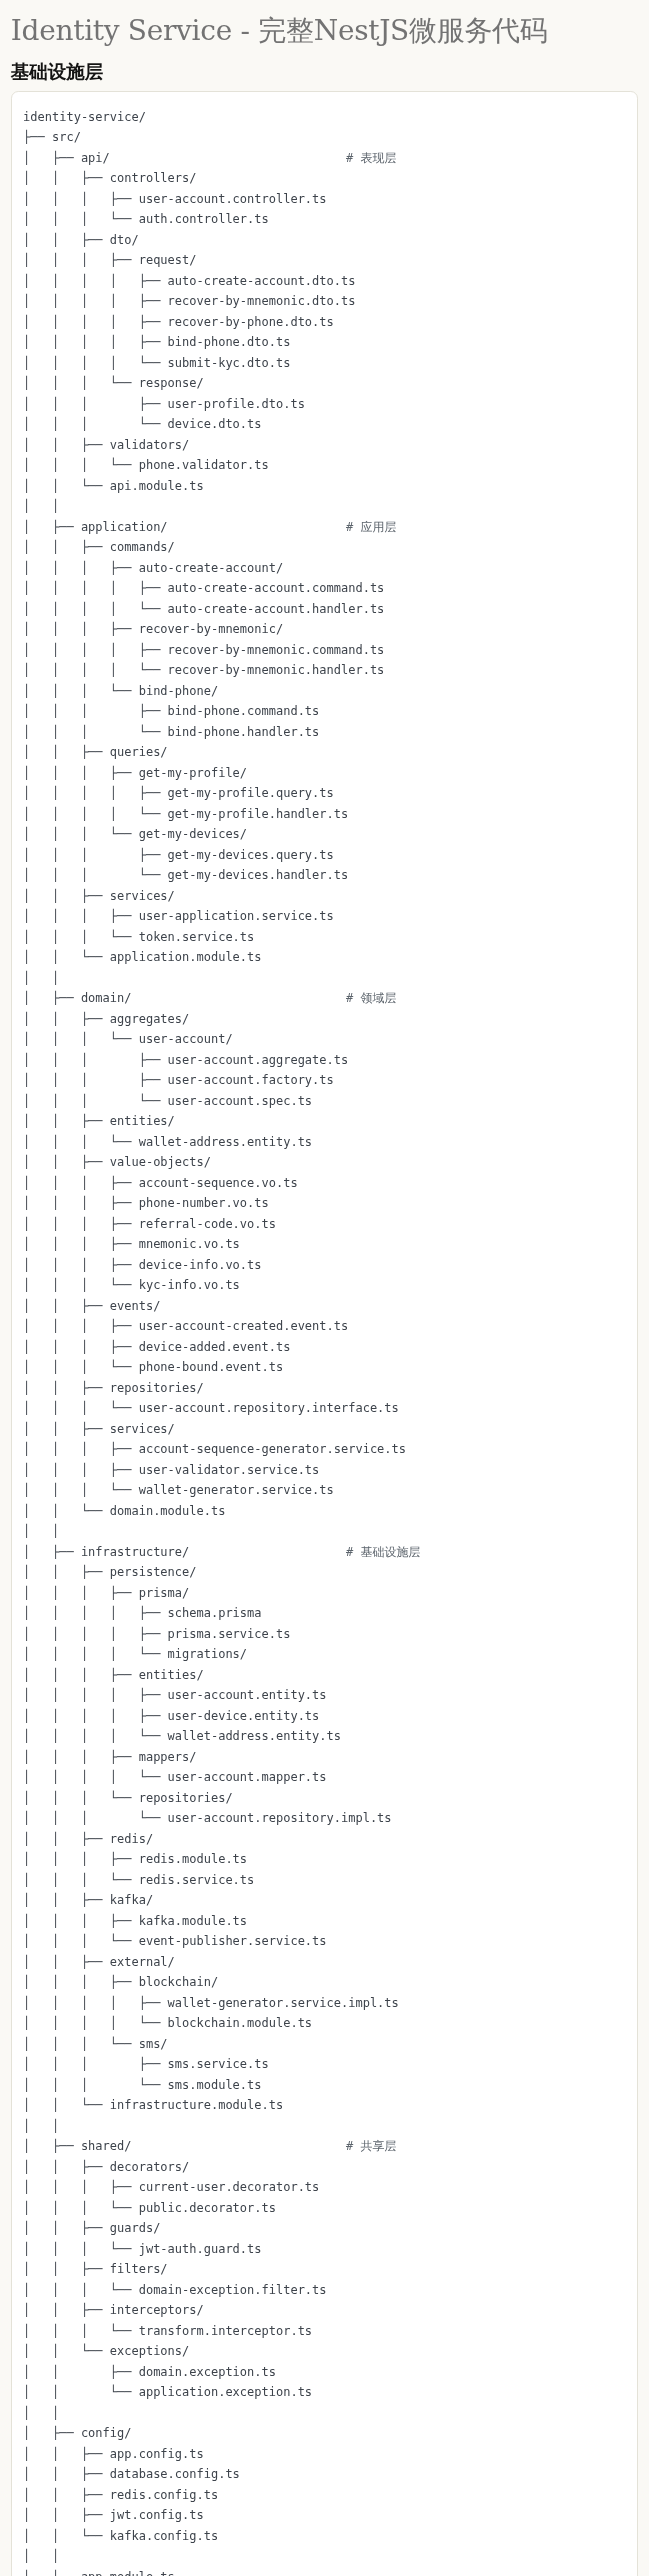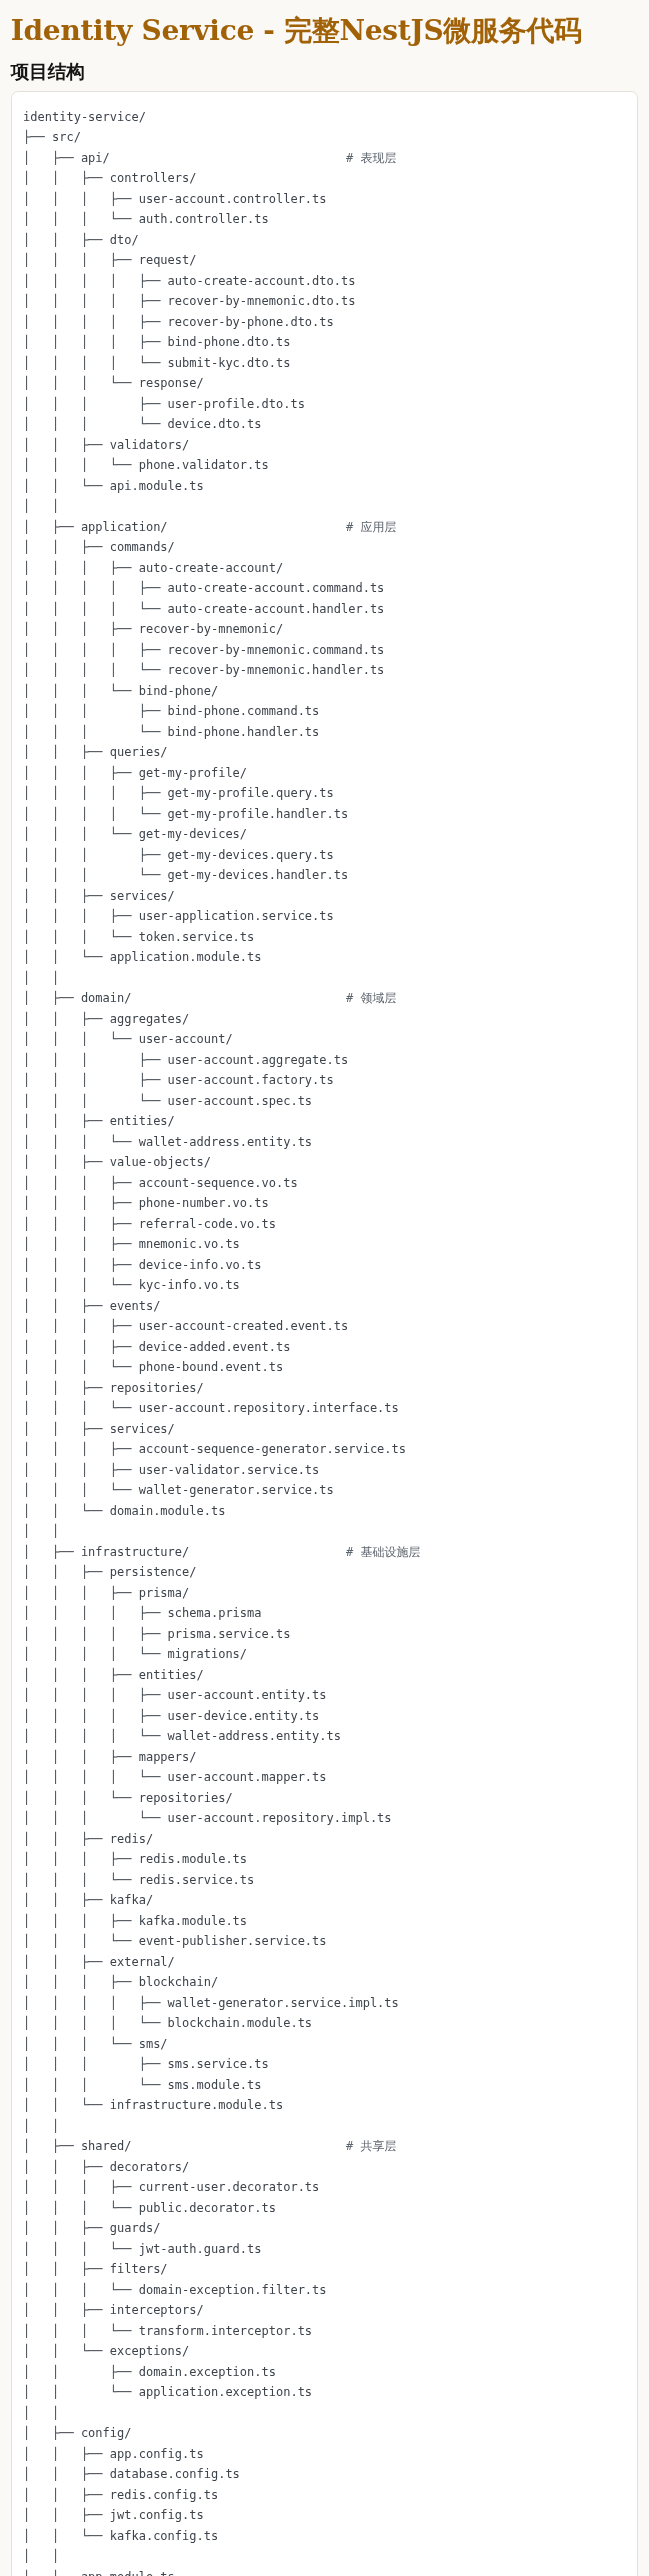--- a/index.html
+++ b/index.html
@@ -12,25 +12,25 @@
     min-height: 3043px;
     box-sizing: border-box;
     font-family: "Liberation Sans", sans-serif;
     color: #161514;
   }
   .page {
     padding: 0 10.8px 11.3px 10.8px;
   }
   h1.page-title {
     font-family: "DejaVu Serif", "Liberation Serif", serif;
-    font-weight: 700;
+    font-weight: 400;
     font-size: 28px;
     line-height: 1.18;
     margin: 14.4px 0 0 0;
-    color: #a16207;
+    color: #737373;
     letter-spacing: -0.3px;
   }
   h2.section-heading {
     font-family: "DejaVu Serif", "Liberation Serif", serif;
     font-weight: 700;
     font-size: 18.5px;
     line-height: 1.2;
     margin: 13.4px 0 8.2px 0;
     color: #141413;
   }
@@ -55,17 +55,17 @@
     color: #5c646c;
     margin-left: 34px;
   }
 </style>
 </head>
 <body style="background: rgb(250, 249, 245);">
 
 <div class="page">
   <h1 class="page-title">Identity Service - 完整NestJS微服务代码</h1>
 
-  <h2 class="section-heading">项目结构</h2>
+  <h2 class="section-heading">基础设施层</h2>
 
   <pre class="code-block" style="background: rgb(255, 255, 255); border-color: rgb(228, 226, 216); color: rgb(61, 67, 75);"><div class="tree-line">identity-service/</div><div class="tree-line">├── src/</div><div class="tree-line">│   ├── api/                            <span class="cmt" style="color: rgb(92, 100, 108);"># 表现层</span></div><div class="tree-line">│   │   ├── controllers/</div><div class="tree-line">│   │   │   ├── user-account.controller.ts</div><div class="tree-line">│   │   │   └── auth.controller.ts</div><div class="tree-line">│   │   ├── dto/</div><div class="tree-line">│   │   │   ├── request/</div><div class="tree-line">│   │   │   │   ├── auto-create-account.dto.ts</div><div class="tree-line">│   │   │   │   ├── recover-by-mnemonic.dto.ts</div><div class="tree-line">│   │   │   │   ├── recover-by-phone.dto.ts</div><div class="tree-line">│   │   │   │   ├── bind-phone.dto.ts</div><div class="tree-line">│   │   │   │   └── submit-kyc.dto.ts</div><div class="tree-line">│   │   │   └── response/</div><div class="tree-line">│   │   │       ├── user-profile.dto.ts</div><div class="tree-line">│   │   │       └── device.dto.ts</div><div class="tree-line">│   │   ├── validators/</div><div class="tree-line">│   │   │   └── phone.validator.ts</div><div class="tree-line">│   │   └── api.module.ts</div><div class="tree-line">│   │</div><div class="tree-line">│   ├── application/                    <span class="cmt" style="color: rgb(92, 100, 108);"># 应用层</span></div><div class="tree-line">│   │   ├── commands/</div><div class="tree-line">│   │   │   ├── auto-create-account/</div><div class="tree-line">│   │   │   │   ├── auto-create-account.command.ts</div><div class="tree-line">│   │   │   │   └── auto-create-account.handler.ts</div><div class="tree-line">│   │   │   ├── recover-by-mnemonic/</div><div class="tree-line">│   │   │   │   ├── recover-by-mnemonic.command.ts</div><div class="tree-line">│   │   │   │   └── recover-by-mnemonic.handler.ts</div><div class="tree-line">│   │   │   └── bind-phone/</div><div class="tree-line">│   │   │       ├── bind-phone.command.ts</div><div class="tree-line">│   │   │       └── bind-phone.handler.ts</div><div class="tree-line">│   │   ├── queries/</div><div class="tree-line">│   │   │   ├── get-my-profile/</div><div class="tree-line">│   │   │   │   ├── get-my-profile.query.ts</div><div class="tree-line">│   │   │   │   └── get-my-profile.handler.ts</div><div class="tree-line">│   │   │   └── get-my-devices/</div><div class="tree-line">│   │   │       ├── get-my-devices.query.ts</div><div class="tree-line">│   │   │       └── get-my-devices.handler.ts</div><div class="tree-line">│   │   ├── services/</div><div class="tree-line">│   │   │   ├── user-application.service.ts</div><div class="tree-line">│   │   │   └── token.service.ts</div><div class="tree-line">│   │   └── application.module.ts</div><div class="tree-line">│   │</div><div class="tree-line">│   ├── domain/                         <span class="cmt" style="color: rgb(92, 100, 108);"># 领域层</span></div><div class="tree-line">│   │   ├── aggregates/</div><div class="tree-line">│   │   │   └── user-account/</div><div class="tree-line">│   │   │       ├── user-account.aggregate.ts</div><div class="tree-line">│   │   │       ├── user-account.factory.ts</div><div class="tree-line">│   │   │       └── user-account.spec.ts</div><div class="tree-line">│   │   ├── entities/</div><div class="tree-line">│   │   │   └── wallet-address.entity.ts</div><div class="tree-line">│   │   ├── value-objects/</div><div class="tree-line">│   │   │   ├── account-sequence.vo.ts</div><div class="tree-line">│   │   │   ├── phone-number.vo.ts</div><div class="tree-line">│   │   │   ├── referral-code.vo.ts</div><div class="tree-line">│   │   │   ├── mnemonic.vo.ts</div><div class="tree-line">│   │   │   ├── device-info.vo.ts</div><div class="tree-line">│   │   │   └── kyc-info.vo.ts</div><div class="tree-line">│   │   ├── events/</div><div class="tree-line">│   │   │   ├── user-account-created.event.ts</div><div class="tree-line">│   │   │   ├── device-added.event.ts</div><div class="tree-line">│   │   │   └── phone-bound.event.ts</div><div class="tree-line">│   │   ├── repositories/</div><div class="tree-line">│   │   │   └── user-account.repository.interface.ts</div><div class="tree-line">│   │   ├── services/</div><div class="tree-line">│   │   │   ├── account-sequence-generator.service.ts</div><div class="tree-line">│   │   │   ├── user-validator.service.ts</div><div class="tree-line">│   │   │   └── wallet-generator.service.ts</div><div class="tree-line">│   │   └── domain.module.ts</div><div class="tree-line">│   │</div><div class="tree-line">│   ├── infrastructure/                 <span class="cmt" style="color: rgb(92, 100, 108);"># 基础设施层</span></div><div class="tree-line">│   │   ├── persistence/</div><div class="tree-line">│   │   │   ├── prisma/</div><div class="tree-line">│   │   │   │   ├── schema.prisma</div><div class="tree-line">│   │   │   │   ├── prisma.service.ts</div><div class="tree-line">│   │   │   │   └── migrations/</div><div class="tree-line">│   │   │   ├── entities/</div><div class="tree-line">│   │   │   │   ├── user-account.entity.ts</div><div class="tree-line">│   │   │   │   ├── user-device.entity.ts</div><div class="tree-line">│   │   │   │   └── wallet-address.entity.ts</div><div class="tree-line">│   │   │   ├── mappers/</div><div class="tree-line">│   │   │   │   └── user-account.mapper.ts</div><div class="tree-line">│   │   │   └── repositories/</div><div class="tree-line">│   │   │       └── user-account.repository.impl.ts</div><div class="tree-line">│   │   ├── redis/</div><div class="tree-line">│   │   │   ├── redis.module.ts</div><div class="tree-line">│   │   │   └── redis.service.ts</div><div class="tree-line">│   │   ├── kafka/</div><div class="tree-line">│   │   │   ├── kafka.module.ts</div><div class="tree-line">│   │   │   └── event-publisher.service.ts</div><div class="tree-line">│   │   ├── external/</div><div class="tree-line">│   │   │   ├── blockchain/</div><div class="tree-line">│   │   │   │   ├── wallet-generator.service.impl.ts</div><div class="tree-line">│   │   │   │   └── blockchain.module.ts</div><div class="tree-line">│   │   │   └── sms/</div><div class="tree-line">│   │   │       ├── sms.service.ts</div><div class="tree-line">│   │   │       └── sms.module.ts</div><div class="tree-line">│   │   └── infrastructure.module.ts</div><div class="tree-line">│   │</div><div class="tree-line">│   ├── shared/                         <span class="cmt" style="color: rgb(92, 100, 108);"># 共享层</span></div><div class="tree-line">│   │   ├── decorators/</div><div class="tree-line">│   │   │   ├── current-user.decorator.ts</div><div class="tree-line">│   │   │   └── public.decorator.ts</div><div class="tree-line">│   │   ├── guards/</div><div class="tree-line">│   │   │   └── jwt-auth.guard.ts</div><div class="tree-line">│   │   ├── filters/</div><div class="tree-line">│   │   │   └── domain-exception.filter.ts</div><div class="tree-line">│   │   ├── interceptors/</div><div class="tree-line">│   │   │   └── transform.interceptor.ts</div><div class="tree-line">│   │   └── exceptions/</div><div class="tree-line">│   │       ├── domain.exception.ts</div><div class="tree-line">│   │       └── application.exception.ts</div><div class="tree-line">│   │</div><div class="tree-line">│   ├── config/</div><div class="tree-line">│   │   ├── app.config.ts</div><div class="tree-line">│   │   ├── database.config.ts</div><div class="tree-line">│   │   ├── redis.config.ts</div><div class="tree-line">│   │   ├── jwt.config.ts</div><div class="tree-line">│   │   └── kafka.config.ts</div><div class="tree-line">│   │</div><div class="tree-line">│   ├── app.module.ts</div></pre>
 </div>
 
 
 </body></html>

